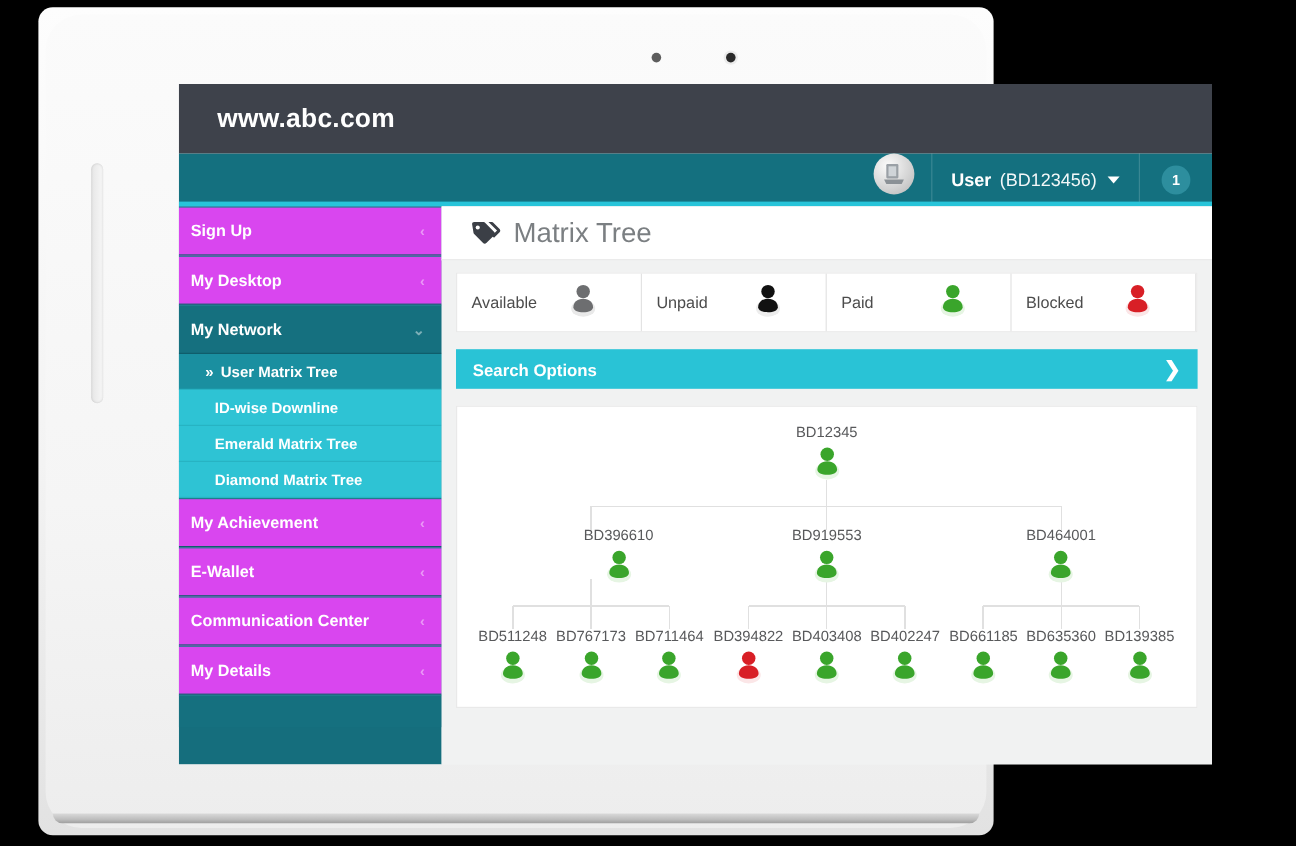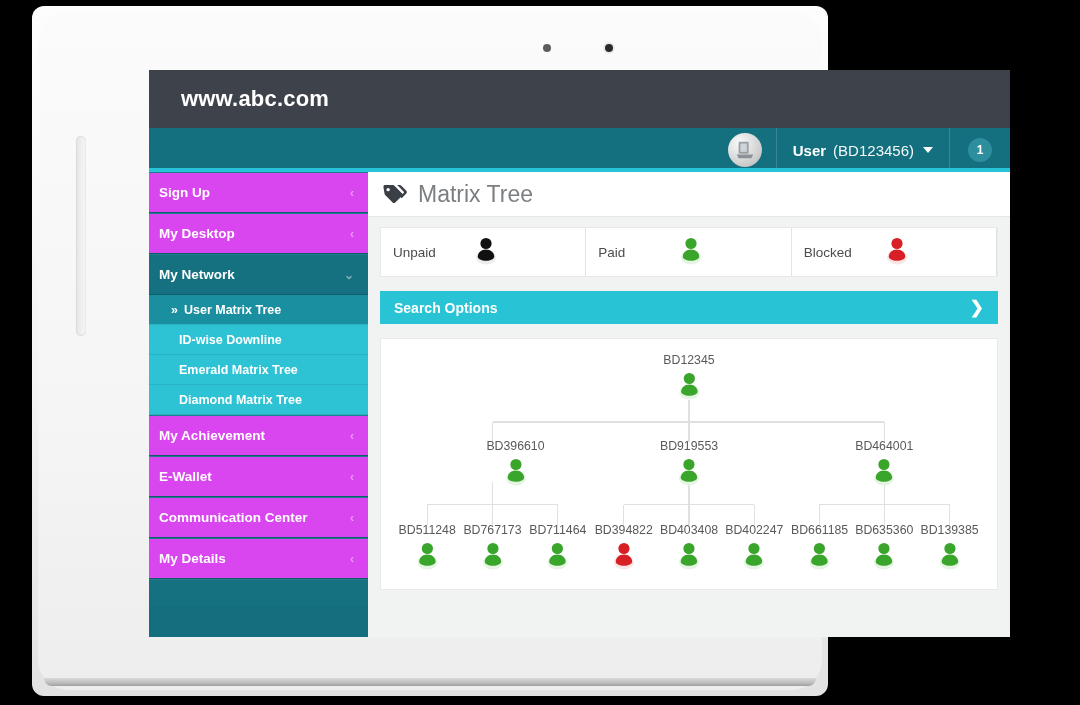--- a/index.html
+++ b/index.html
@@ -56,21 +56,21 @@
   
   .site-bar {
     height:58px; background:#3e424b;
     display:flex; align-items:center; padding-left:32px;
   }
   .site-url { color:#fff; font-size:22px; font-weight:bold; letter-spacing:.2px; }
 
   
   .user-bar {
     height:44px; background:#14707f;
-    display:flex; align-items:center; justify-content:flex-end;
+    display:flex; align-items:flex-start; justify-content:flex-end;
     position:relative;
   }
   .user-bar::after{
     content:""; position:absolute; left:0; right:0; bottom:0; height:4px;
     background:#27c4d9;
   }
   .avatar {
     width:34px; height:34px; border-radius:50%;
     background: radial-gradient(circle at 35% 30%, #fbfbfb 0%, #d2d2d2 60%, #b4b4b4 100%);
     display:flex; align-items:center; justify-content:center; margin-right:14px;
@@ -112,21 +112,21 @@
     border-bottom:1px solid #27b3c3;
   }
   .sub-item.active { background:#1a8fa0; padding-left:22px; }
   .sub-item.active .arrow { margin-right:6px; font-weight:bold; }
   .sidebar-filler { height:26px; background:#15707f; border-top:1px solid #1f7d8d;}
 
   
   .content { flex:1; background:#f1f2f2; position:relative; }
 
   .page-head {
-    background:#fff; height:44px; display:flex; align-items:center; padding-left:14px;
+    background:#fff; height:44px; display:flex; align-items:center; padding-left:24px;
     border-bottom:1px solid #e6e6e6;
   }
   .page-head .tag-icon { margin-right:10px; display:flex; }
   .page-title { font-size:23px; color:#7b7f82; }
 
   .legend {
     margin:10px 12px 0 12px; background:#fff; height:48px;
     border:1px solid #e9e9e9; display:flex; align-items:stretch;
   }
   .legend-cell {
@@ -250,20 +250,30 @@
                 <path d="M1.5 3.2C1.5 2.1 2.3 1.4 3.4 1.4h8.4c.6 0 1.2.25 1.6.7l8.0 8.1c.8.8.8 2.1 0 2.9l-7.1 7.1c-.8.8-2.1.8-2.9 0L3.4 12.1c-.45-.45-.7-1-.7-1.6z" fill="#3b3f46"></path>
                 <circle cx="6.6" cy="6.3" r="1.85" fill="#ffffff"></circle>
                 <path d="M16.2 1.4h3.0c.6 0 1.2.25 1.6.7l5.4 5.5c.8.8.8 2.1 0 2.9l-5.0 5.0-1.9-1.9 4.6-4.6-5.9-6.0z" fill="#3b3f46"></path>
               </svg>
             </span>
             <span class="page-title">Matrix Tree</span>
           </div>
 
           <div class="legend">
             <div class="legend-cell">
+              <span class="legend-label">Available</span>
+              <span class="legend-icon">
+                <svg width="26" height="30" viewBox="0 0 26 30" aria-hidden="true">
+                  <ellipse cx="13" cy="22.5" rx="10" ry="7" fill="#e9e9e9"></ellipse>
+                  <circle cx="13" cy="8.5" r="5.6" fill="#6d6e70"></circle>
+                  <path d="M13 14.4c-5.1 0-8.2 3.3-8.2 7.1 0 2.6 3.6 4.2 8.2 4.2s8.2-1.6 8.2-4.2c0-3.8-3.1-7.1-8.2-7.1z" fill="#6d6e70"></path>
+                </svg>
+              </span>
+            </div>
+            <div class="legend-cell">
               <span class="legend-label">Unpaid</span>
               <span class="legend-icon">
                 <svg width="26" height="30" viewBox="0 0 26 30" aria-hidden="true">
                   <ellipse cx="13" cy="22.5" rx="10" ry="7" fill="#ededed"></ellipse>
                   <circle cx="13" cy="8.5" r="5.6" fill="#111111"></circle>
                   <path d="M13 14.4c-5.1 0-8.2 3.3-8.2 7.1 0 2.6 3.6 4.2 8.2 4.2s8.2-1.6 8.2-4.2c0-3.8-3.1-7.1-8.2-7.1z" fill="#111111"></path>
                 </svg>
               </span>
             </div>
             <div class="legend-cell">

